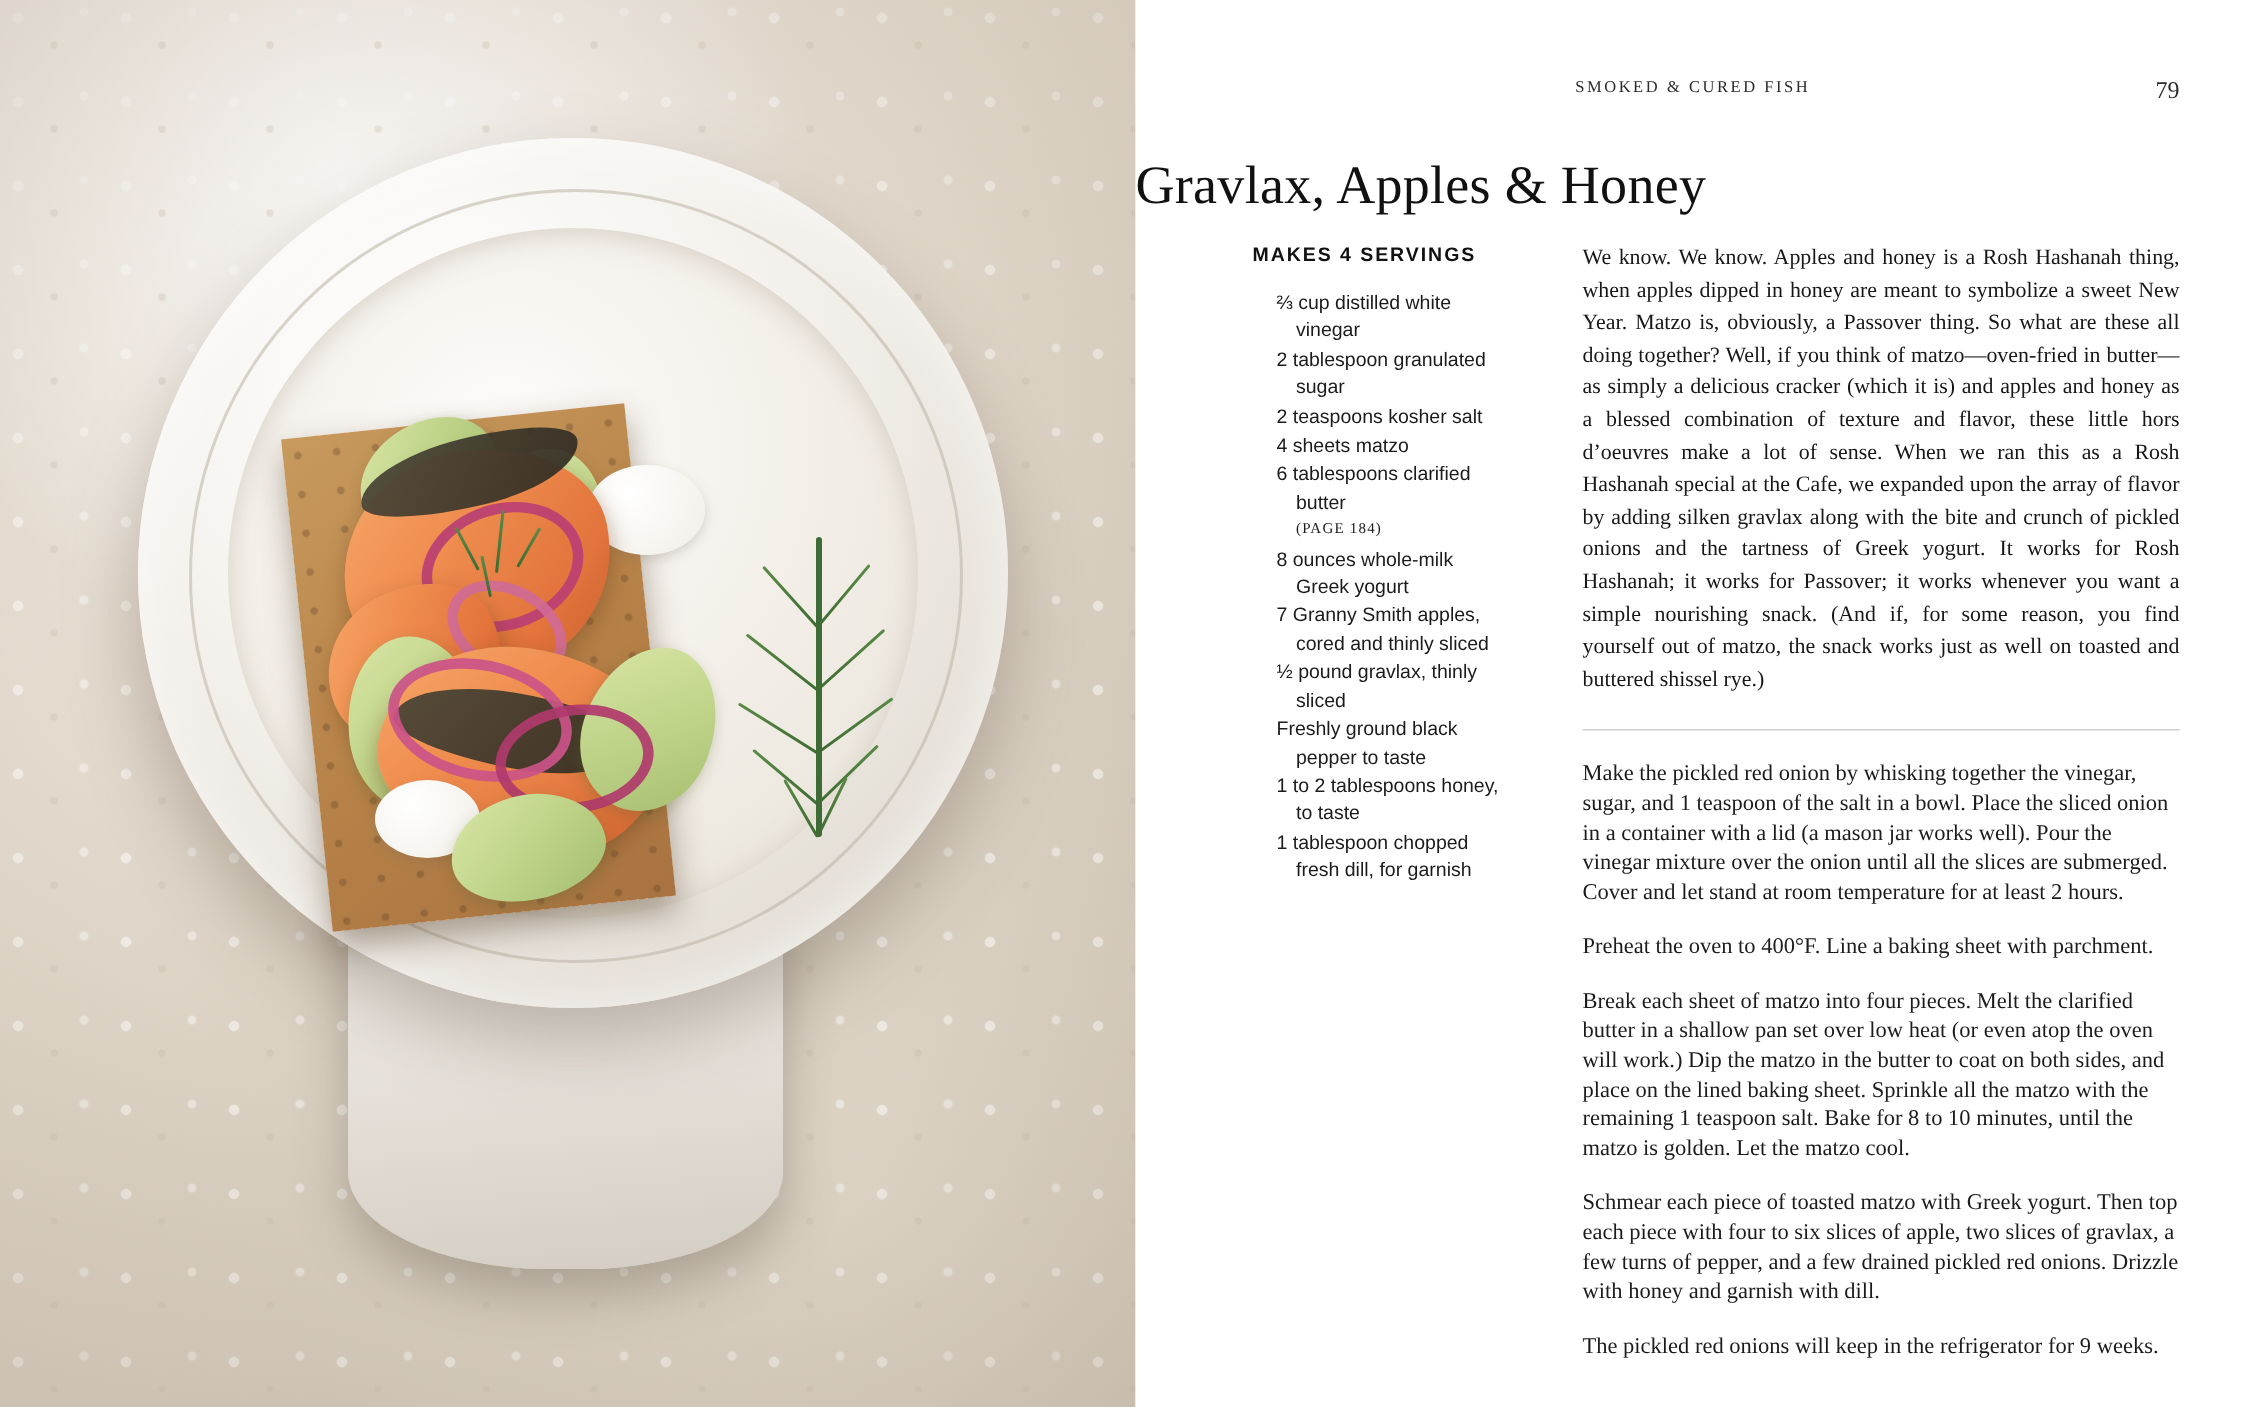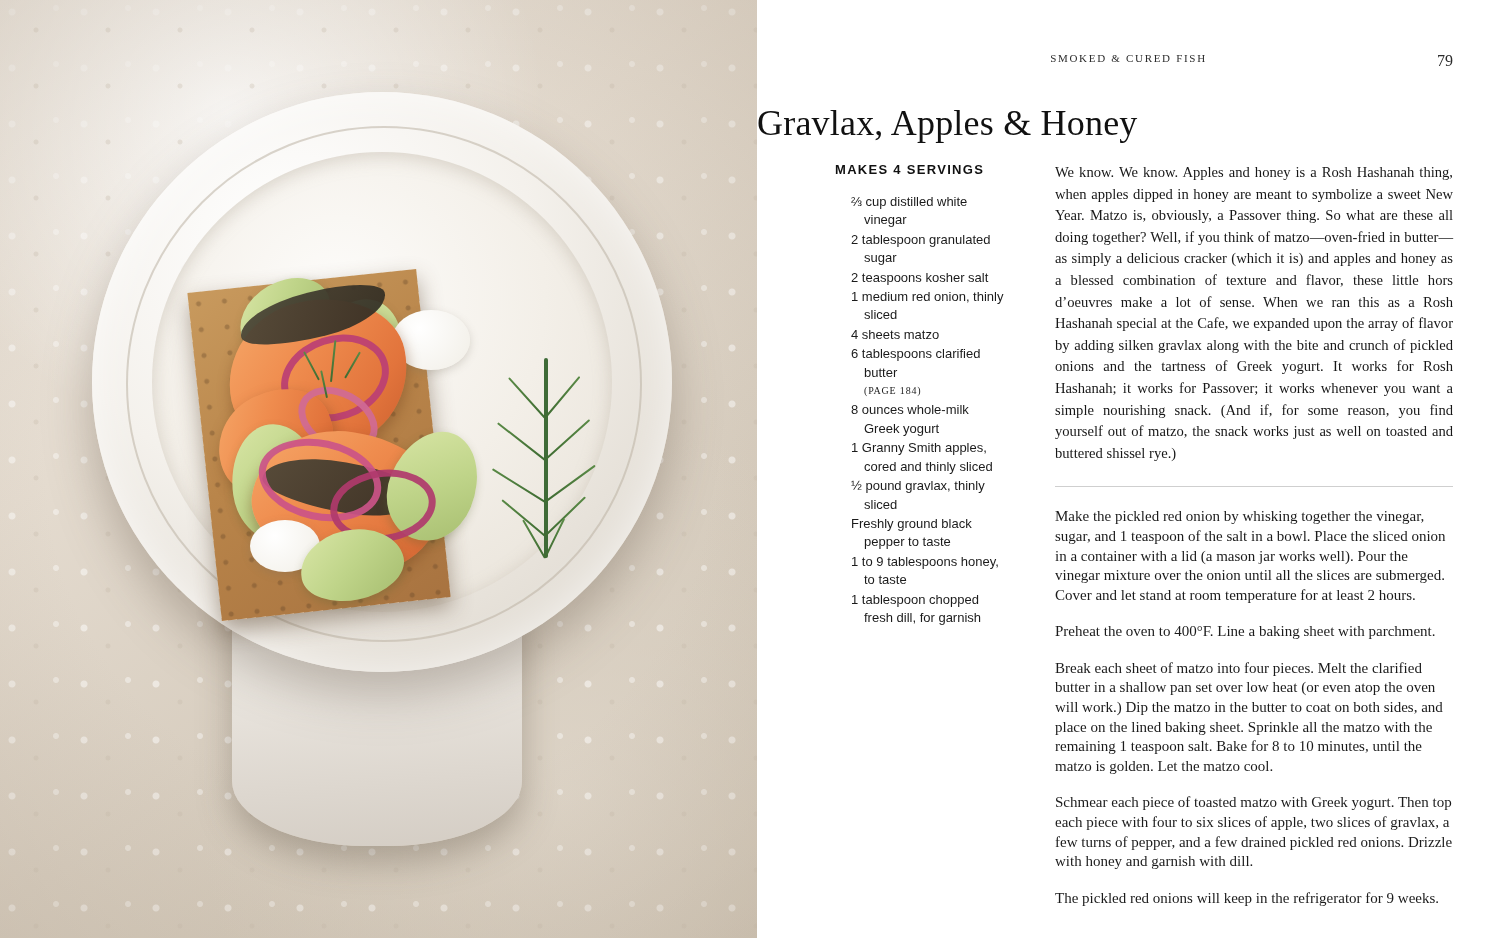--- a/index.html
+++ b/index.html
@@ -381,31 +381,30 @@
     <h1 class="recipe-title">Gravlax, Apples &amp; Honey</h1>
 
     <div class="columns">
 
       <div class="col-ingredients">
         <p class="makes">MAKES 4 SERVINGS</p>
         <ul class="ing-list">
           <li><span>⅔ cup distilled white vinegar</span></li>
           <li><span>2 tablespoon granulated sugar</span></li>
           <li><span>2 teaspoons kosher salt</span></li>
-          <li><span>1 medium red onion, thinly sliced</span></li>
           <li><span>4 sheets matzo</span></li>
           <li>
             <span>6 tablespoons clarified butter</span>
             <span class="pageref">(PAGE 184)</span>
           </li>
           <li><span>8 ounces whole-milk Greek yogurt</span></li>
-          <li><span>1 Granny Smith apples, cored and thinly sliced</span></li>
+          <li><span>7 Granny Smith apples, cored and thinly sliced</span></li>
           <li><span>½ pound gravlax, thinly sliced</span></li>
           <li><span>Freshly ground black pepper to taste</span></li>
-          <li><span>1 to 9 tablespoons honey, to taste</span></li>
+          <li><span>1 to 2 tablespoons honey, to taste</span></li>
           <li><span>1 tablespoon chopped fresh dill, for garnish</span></li>
         </ul>
       </div>
 
       <div class="col-body">
         <p class="headnote">We know. We know. Apples and honey is a Rosh Hashanah thing, when apples dipped in honey are meant to symbolize a sweet New Year. Matzo is, obviously, a Passover thing. So what are these all doing together? Well, if you think of matzo—oven-fried in butter—as simply a delicious cracker (which it is) and apples and honey as a blessed combination of texture and flavor, these little hors d’oeuvres make a lot of sense. When we ran this as a Rosh Hashanah special at the Cafe, we expanded upon the array of flavor by adding silken gravlax along with the bite and crunch of pickled onions and the tartness of Greek yogurt. It works for Rosh Hashanah; it works for Passover; it works whenever you want a simple nourishing snack. (And if, for some reason, you find yourself out of matzo, the snack works just as well on toasted and buttered shissel rye.)</p>
         <hr class="rule">
         <p class="step">Make the pickled red onion by whisking together the vinegar, sugar, and 1 teaspoon of the salt in a bowl. Place the sliced onion in a container with a lid (a mason jar works well). Pour the vinegar mixture over the onion until all the slices are submerged. Cover and let stand at room temperature for at least 2 hours.</p>
         <p class="step">Preheat the oven to 400°F. Line a baking sheet with parchment.</p>
         <p class="step">Break each sheet of matzo into four pieces. Melt the clarified butter in a shallow pan set over low heat (or even atop the oven will work.) Dip the matzo in the butter to coat on both sides, and place on the lined baking sheet. Sprinkle all the matzo with the remaining 1 teaspoon salt. Bake for 8 to 10 minutes, until the matzo is golden. Let the matzo cool.</p>

